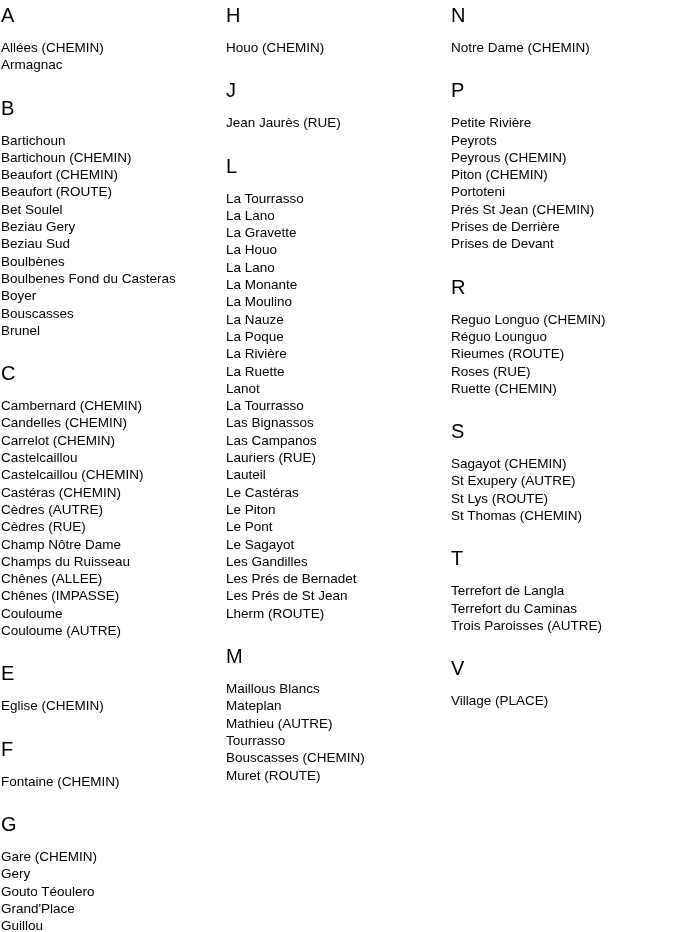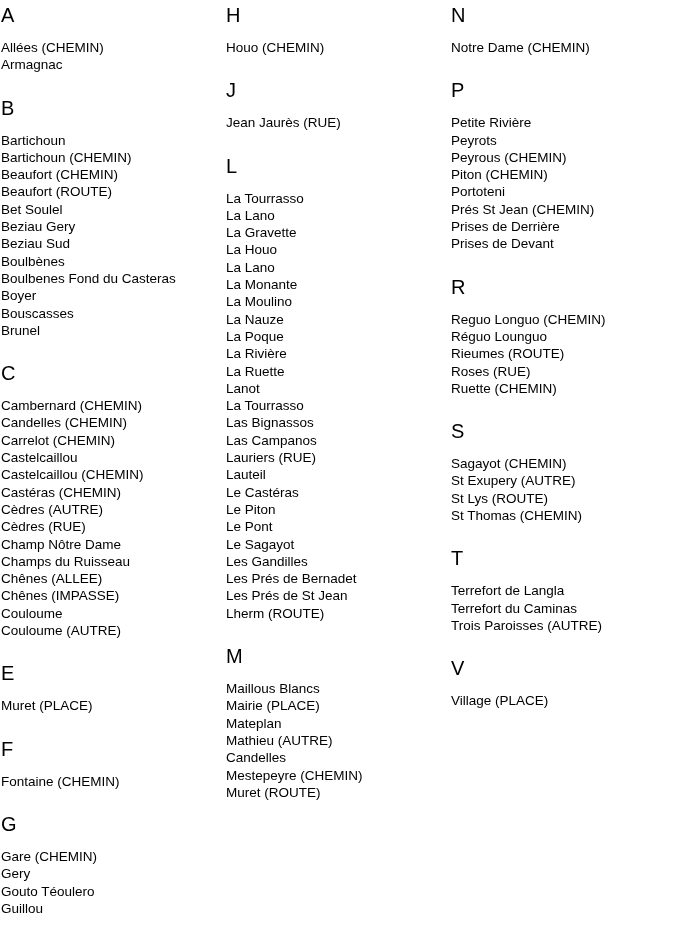--- a/index.html
+++ b/index.html
@@ -79,31 +79,32 @@
         <div class="street-item">Cèdres (RUE)</div>
         <div class="street-item">Champ Nôtre Dame</div>
         <div class="street-item">Champs du Ruisseau</div>
         <div class="street-item">Chênes (ALLEE)</div>
         <div class="street-item">Chênes (IMPASSE)</div>
         <div class="street-item">Couloume</div>
         <div class="street-item">Couloume (AUTRE)</div>
       </section>
       <section>
         <h2 class="letter-heading">E</h2>
-        <div class="street-item">Muret (PLACE)</div>
+        <div class="street-item">Eglise (CHEMIN)</div>
       </section>
       <section>
         <h2 class="letter-heading">F</h2>
         <div class="street-item">Fontaine (CHEMIN)</div>
       </section>
       <section>
         <h2 class="letter-heading">G</h2>
         <div class="street-item">Gare (CHEMIN)</div>
         <div class="street-item">Gery</div>
         <div class="street-item">Gouto Téoulero</div>
+        <div class="street-item">Grand'Place</div>
         <div class="street-item">Guillou</div>
       </section>
     </div>
     <div class="col">
       <section>
         <h2 class="letter-heading">H</h2>
         <div class="street-item">Houo (CHEMIN)</div>
       </section>
       <section>
         <h2 class="letter-heading">J</h2>
@@ -133,25 +134,24 @@
         <div class="street-item">Le Pont</div>
         <div class="street-item">Le Sagayot</div>
         <div class="street-item">Les Gandilles</div>
         <div class="street-item">Les Prés de Bernadet</div>
         <div class="street-item">Les Prés de St Jean</div>
         <div class="street-item">Lherm (ROUTE)</div>
       </section>
       <section>
         <h2 class="letter-heading">M</h2>
         <div class="street-item">Maillous Blancs</div>
-        <div class="street-item">Mairie (PLACE)</div>
         <div class="street-item">Mateplan</div>
         <div class="street-item">Mathieu (AUTRE)</div>
-        <div class="street-item">Candelles</div>
-        <div class="street-item">Mestepeyre (CHEMIN)</div>
+        <div class="street-item">Tourrasso</div>
+        <div class="street-item">Bouscasses (CHEMIN)</div>
         <div class="street-item">Muret (ROUTE)</div>
       </section>
     </div>
     <div class="col">
       <section>
         <h2 class="letter-heading">N</h2>
         <div class="street-item">Notre Dame (CHEMIN)</div>
       </section>
       <section>
         <h2 class="letter-heading">P</h2>

